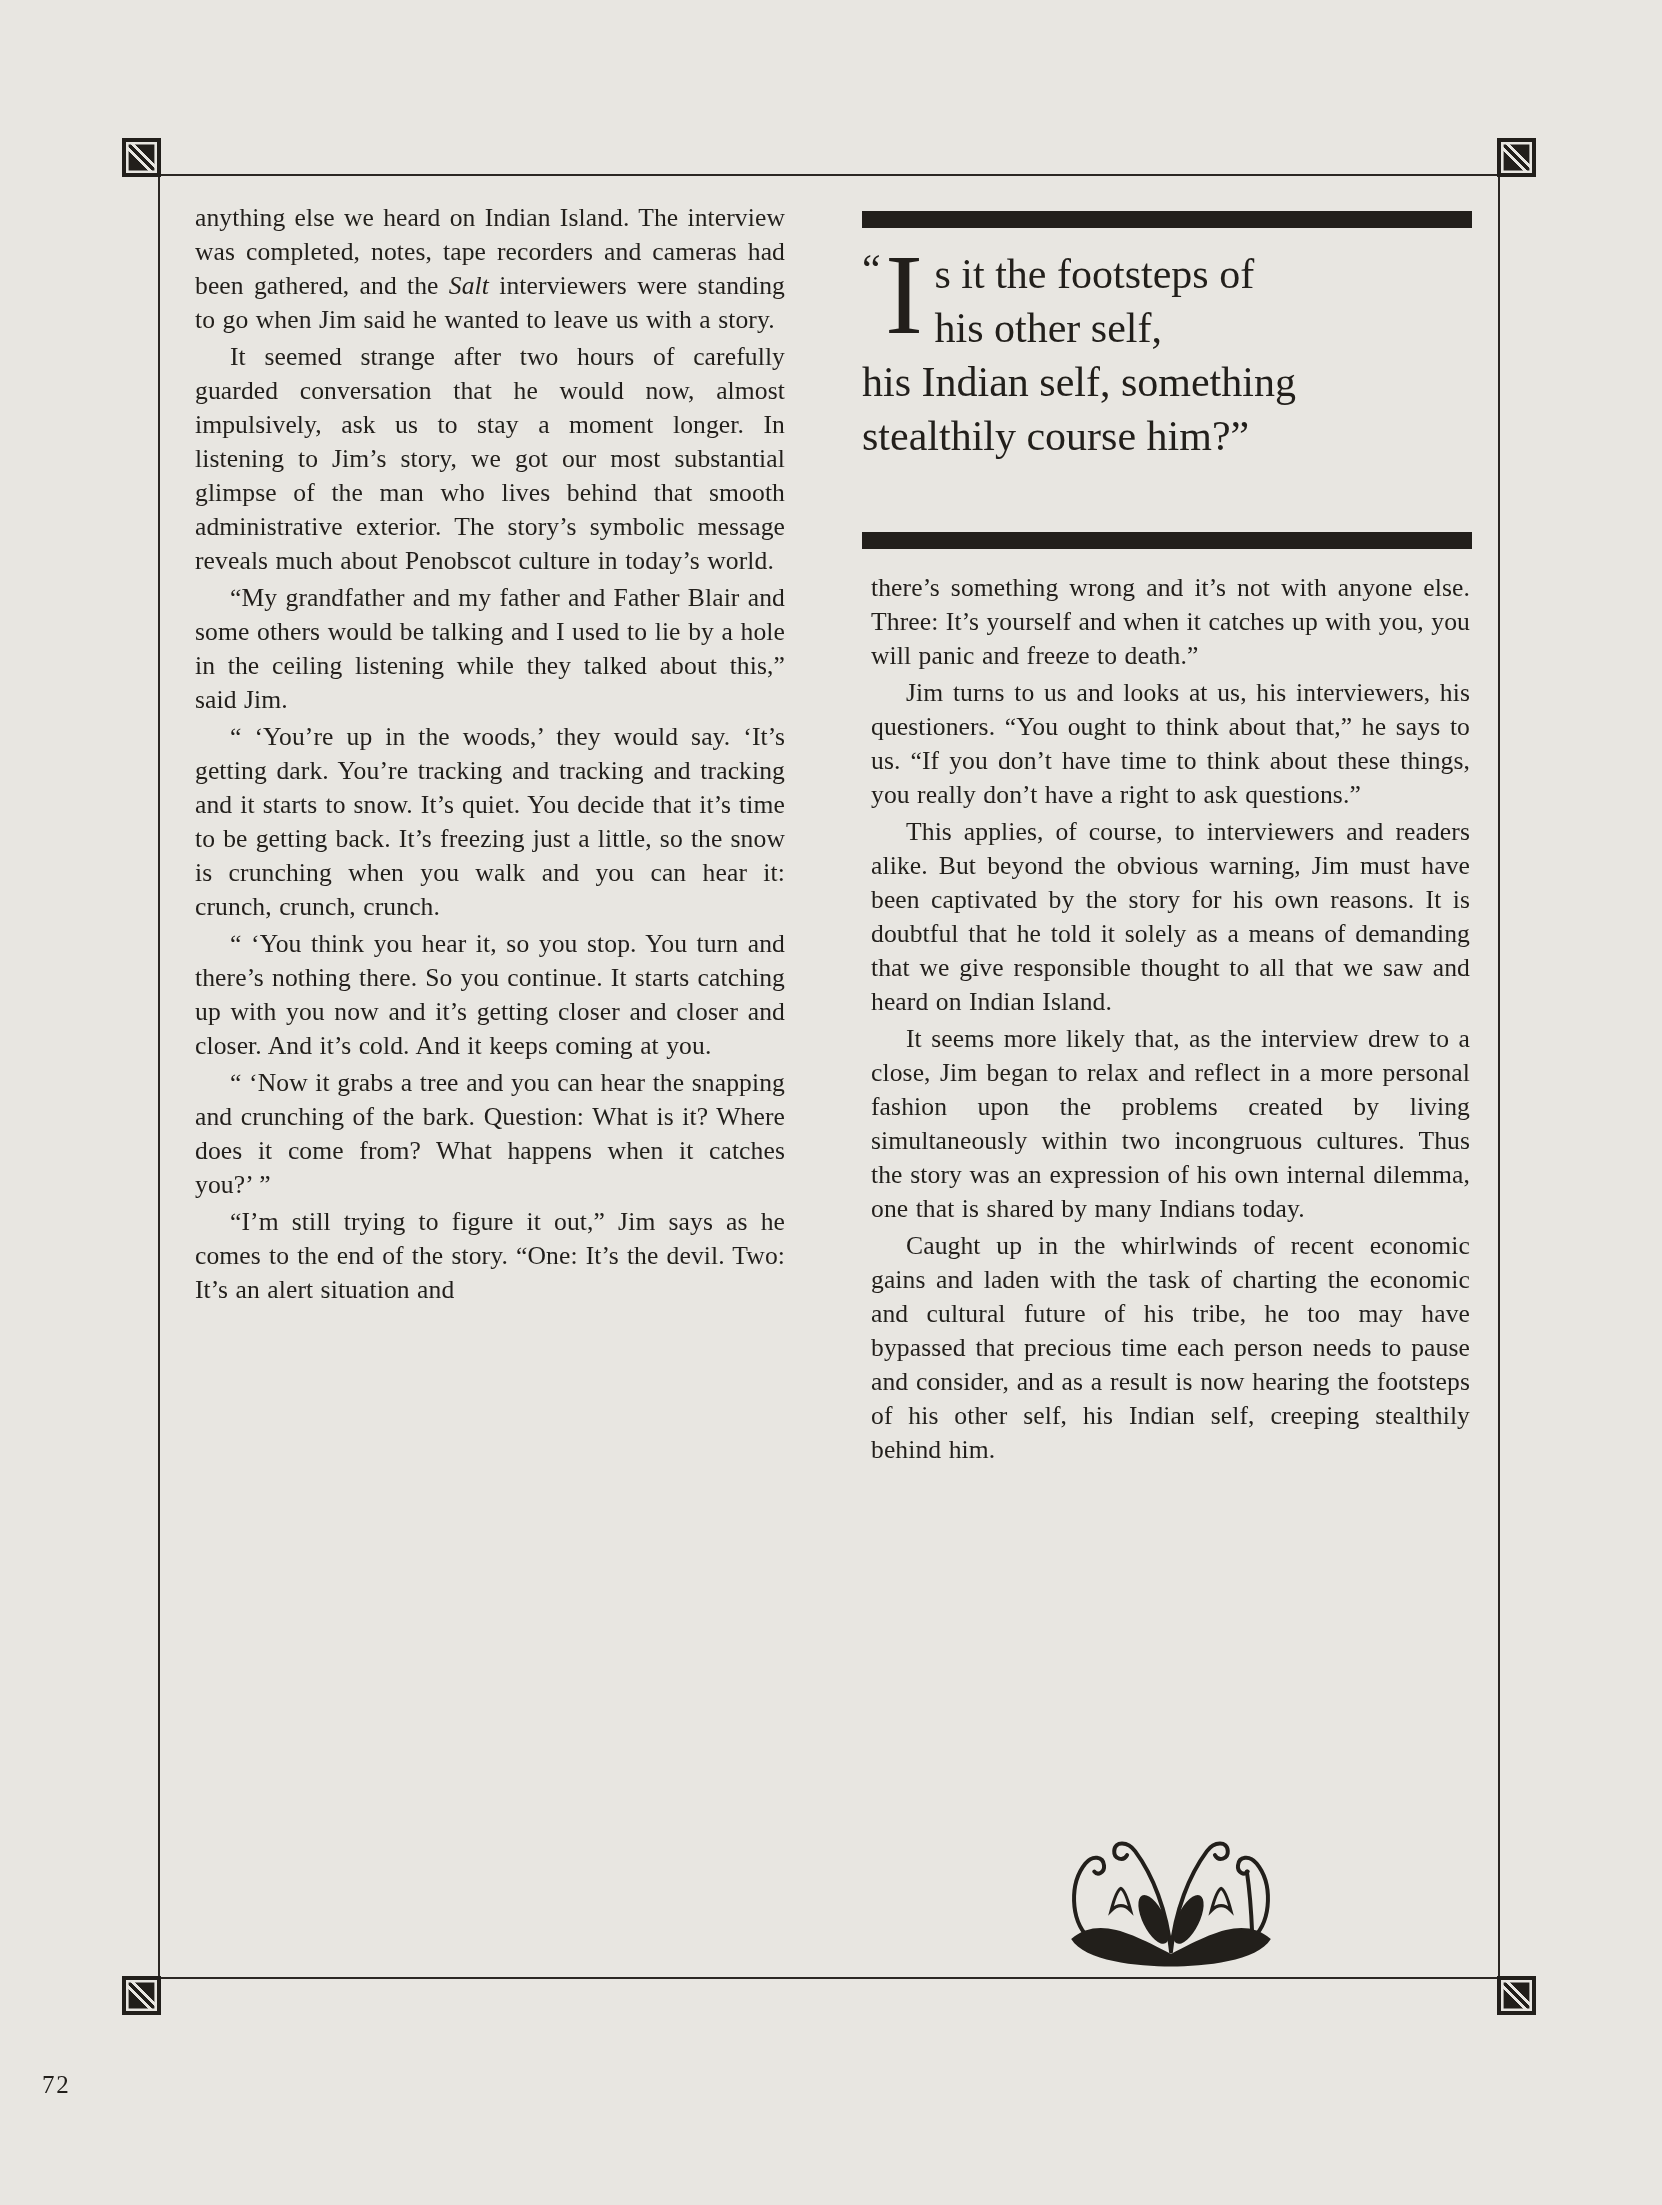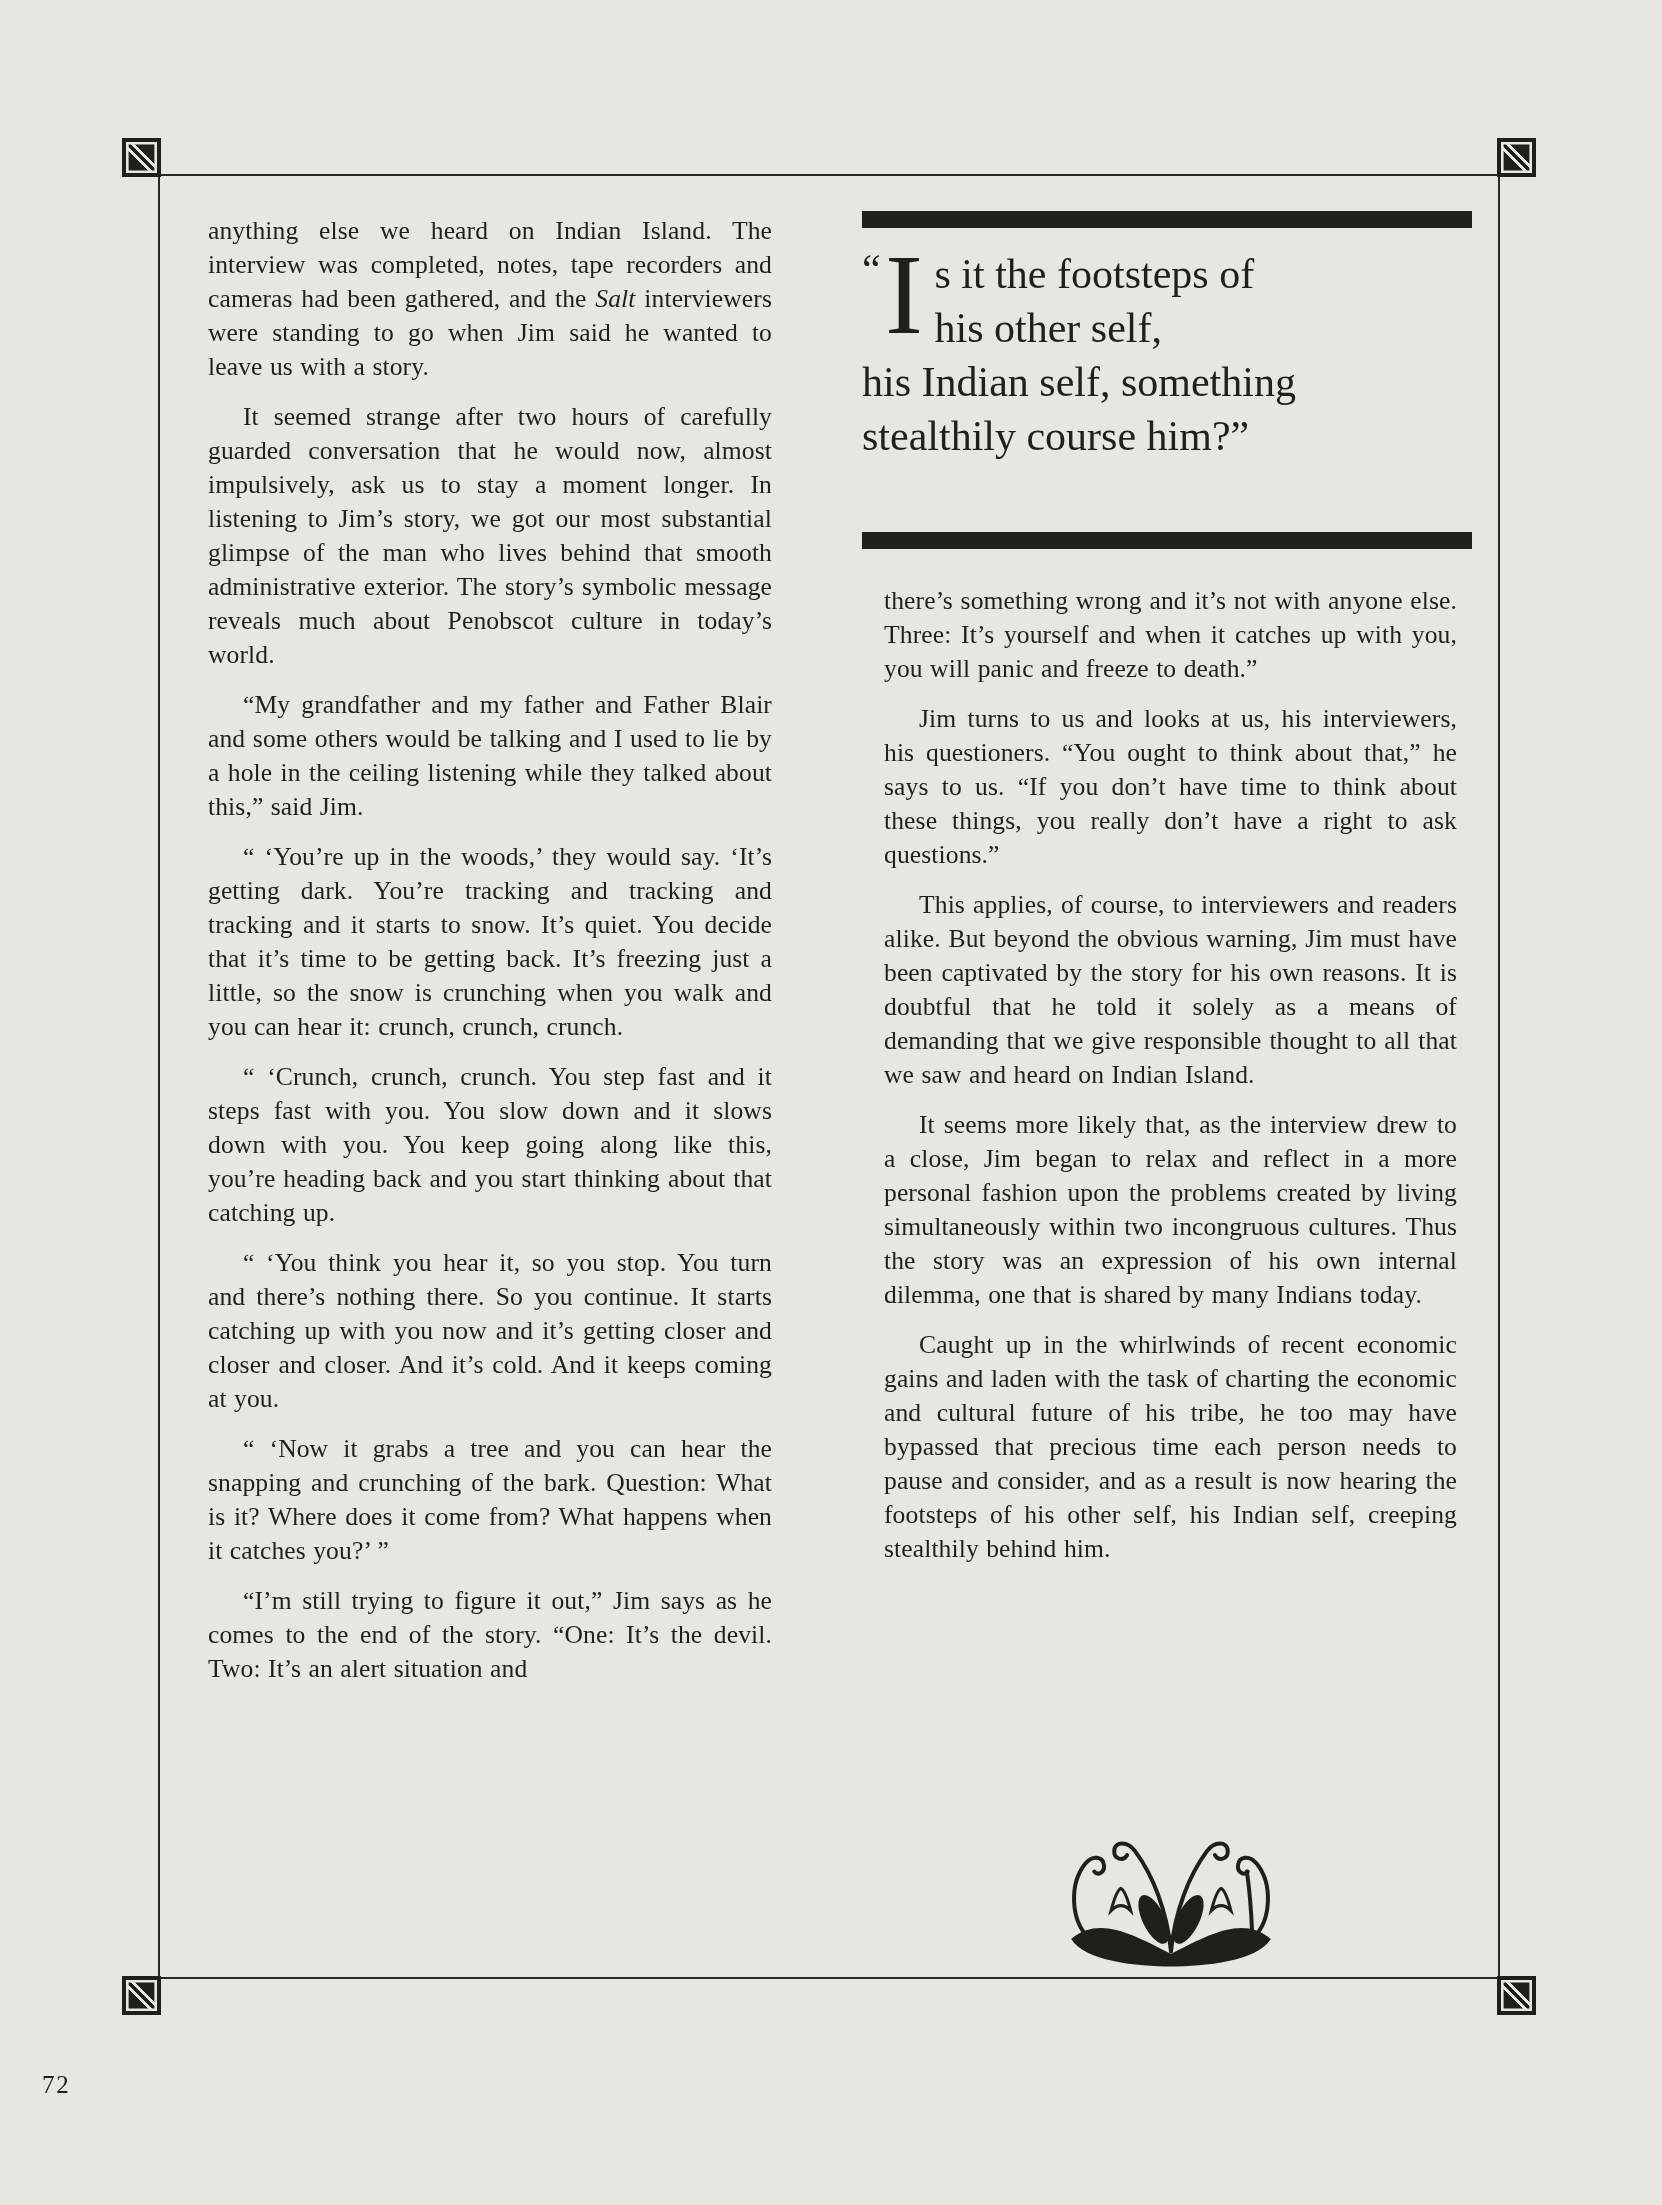--- a/index.html
+++ b/index.html
@@ -35,21 +35,21 @@
   .corner.tl{left:122px;top:138px;}
   .corner.tr{left:1497px;top:138px;}
   .corner.bl{left:122px;top:1976px;}
   .corner.br{left:1497px;top:1976px;}
 
   
   .column{position:absolute;text-align:justify;}
   .col-left{left:192px;top:198px;width:596px;}
   .col-right{left:868px;top:568px;width:605px;}
   .para{
-    margin:16px;font-size:25.6px;line-height:34px;letter-spacing:0.1px;
+    margin:3px;font-size:25.6px;line-height:34px;letter-spacing:0.1px;
     word-spacing:0.9px;
   }
   .para.indent{text-indent:35px;}
   .para em{font-style:italic;}
 
   
   .pullquote{
     position:absolute;left:862px;top:211px;width:610px;height:338px;
     display:flex;flex-direction:column;
   }
@@ -82,21 +82,20 @@
   <div class="corner tl"></div>
   <div class="corner tr"></div>
   <div class="corner bl"></div>
   <div class="corner br"></div>
 
   <div class="column col-left">
       <p class="para"><span>anything else we heard on Indian Island. The interview was completed, notes, tape recorders and cameras had been gathered, and the </span><em>Salt</em><span> interviewers were standing to go when Jim said he wanted to leave us with a story.</span></p>
       <p class="para indent"><span>It seemed strange after two hours of carefully guarded conversation that he would now, almost impulsively, ask us to stay a moment longer. In listening to Jim’s story, we got our most substantial glimpse of the man who lives behind that smooth administrative exterior. The story’s symbolic message reveals much about Penobscot culture in today’s world.</span></p>
       <p class="para indent"><span>“My grandfather and my father and Father Blair and some others would be talking and I used to lie by a hole in the ceiling listening while they talked about this,” said Jim.</span></p>
       <p class="para indent"><span>“ ‘You’re up in the woods,’ they would say. ‘It’s getting dark. You’re tracking and tracking and tracking and it starts to snow. It’s quiet. You decide that it’s time to be getting back. It’s freezing just a little, so the snow is crunching when you walk and you can hear it: crunch, crunch, crunch.</span></p>
-      <p class="para indent"><span>“ ‘Crunch, crunch, crunch. You step fast and it steps fast with you. You slow down and it slows down with you. You keep going along like this, you’re heading back and you start thinking about that catching up.</span></p>
       <p class="para indent"><span>“ ‘You think you hear it, so you stop. You turn and there’s nothing there. So you continue. It starts catching up with you now and it’s getting closer and closer and closer. And it’s cold. And it keeps coming at you.</span></p>
       <p class="para indent"><span>“ ‘Now it grabs a tree and you can hear the snapping and crunching of the bark. Question: What is it? Where does it come from? What happens when it catches you?’ ”</span></p>
       <p class="para indent"><span>“I’m still trying to figure it out,” Jim says as he comes to the end of the story. “One: It’s the devil. Two: It’s an alert situation and</span></p>
     </div>
 
   <div class="pullquote">
     <div class="pq-bar top"></div>
     <div class="pq-body">
       <span class="pq-dropblock">
         <span class="pq-quote">“</span>

